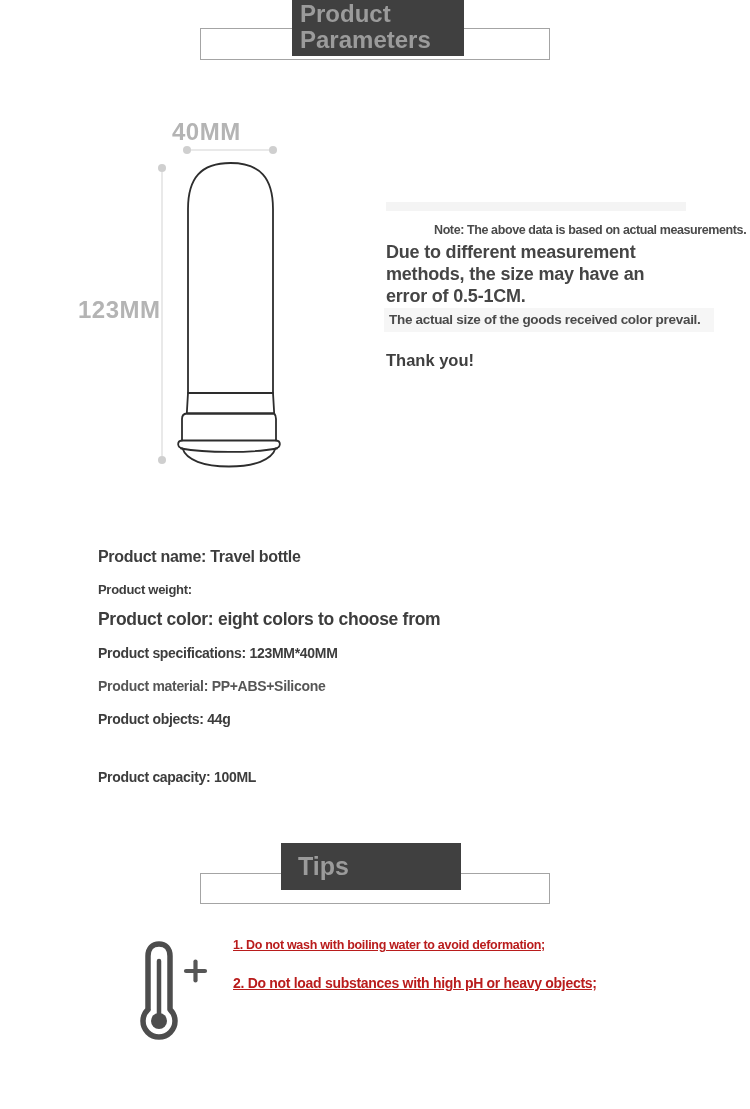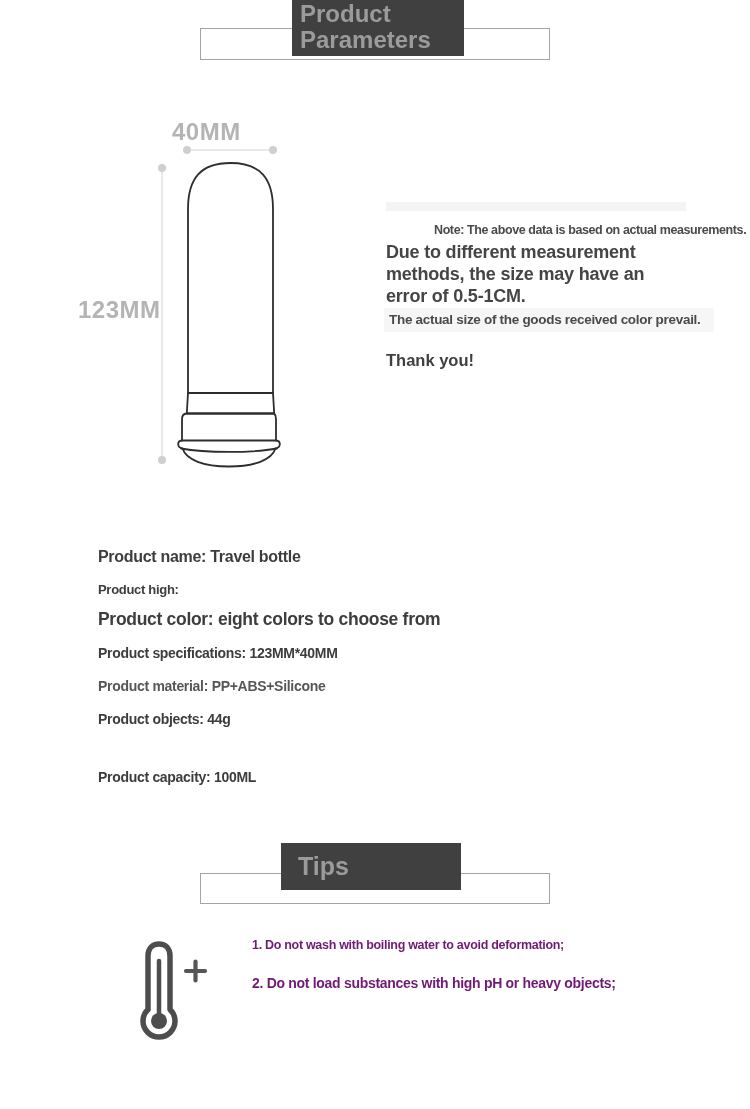--- a/index.html
+++ b/index.html
@@ -41,21 +41,21 @@
   .detail{position:absolute;left:98px;white-space:nowrap;letter-spacing:-0.3px;color:#3d3d3d;}
   #d0{top:548px;font-size:16px;}
   #d1{top:582px;font-size:13px;}
   #d2{top:609px;font-size:17.5px;}
   #d3{top:645px;font-size:14px;}
   #d4{top:678px;font-size:14px;color:#565656;}
   #d5{top:711px;font-size:14px;}
   #d6{top:741px;font-size:14px;margin-top:28px;}
 
   
-  .tip{position:absolute;left:252px;white-space:nowrap;letter-spacing:-0.3px;color:#701a75;}
+  .tip{position:absolute;left:233px;white-space:nowrap;letter-spacing:-0.3px;color:#b91c1c;text-decoration:underline;}
   #t0{top:938px;font-size:12.5px;}
   #t1{top:975px;font-size:14px;}
   #t2{top:1017px;font-size:14px;}
 
   
   #thermo{left:128px;top:935px;}
 </style>
 </head>
 <body>
 
@@ -91,21 +91,21 @@
   <div class="strip" id="strip-note"></div>
   <div class="note-line" id="note-line1">Note: The above data is based on actual measurements.</div>
   <div class="note-line" id="note-body">Due to different measurement
 methods, the size may have an
 error of 0.5-1CM.</div>
   <div class="strip" id="strip-prevail"></div>
   <div class="note-line" id="note-line3">The actual size of the goods received color prevail.</div>
   <div class="note-line" id="note-thanks">Thank you!</div>
 
   <div class="detail" id="d0">Product name: Travel bottle</div>
-  <div class="detail" id="d1">Product high:</div>
+  <div class="detail" id="d1">Product weight:</div>
   <div class="detail" id="d2">Product color: eight colors to choose from</div>
   <div class="detail" id="d3">Product specifications: 123MM*40MM</div>
   <div class="detail" id="d4">Product material: PP+ABS+Silicone</div>
   <div class="detail" id="d5">Product objects: 44g</div>
   <div class="detail" id="d6">Product capacity: 100ML</div>
 
   <div class="outline-box" id="tips-box"></div>
   <div class="sec-title" id="tips-title">Tips</div>
 
   <svg class="abs" id="thermo" width="95" height="112" viewBox="0 0 95 112">

